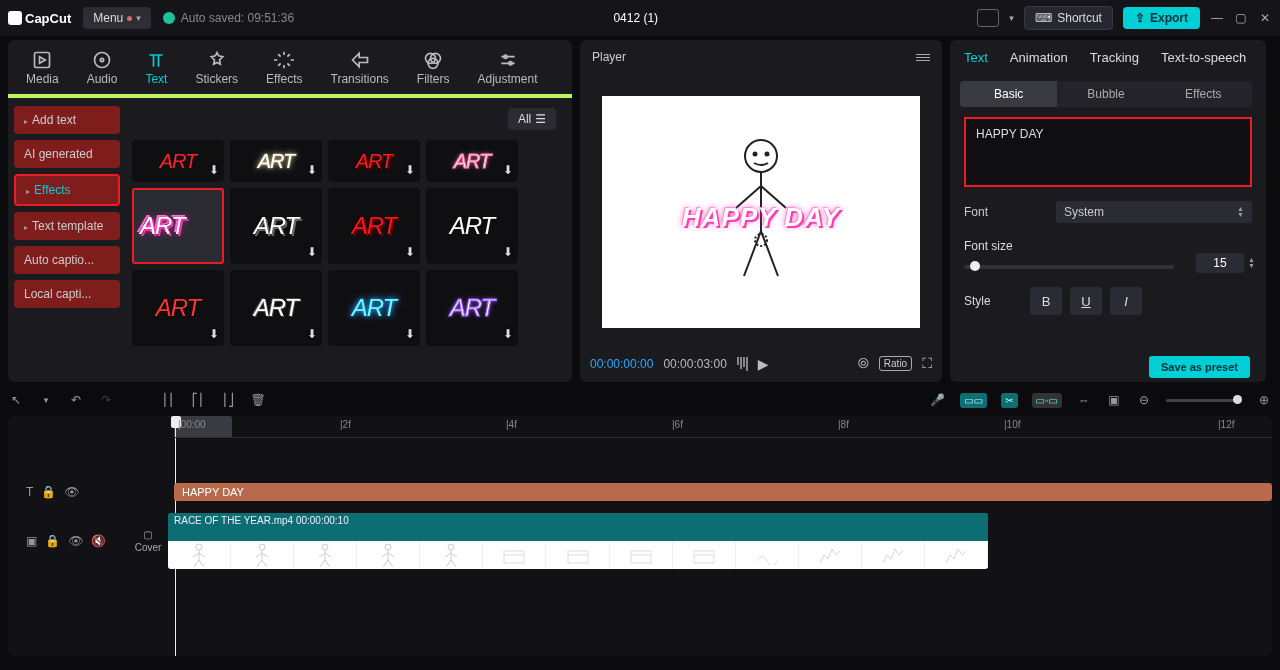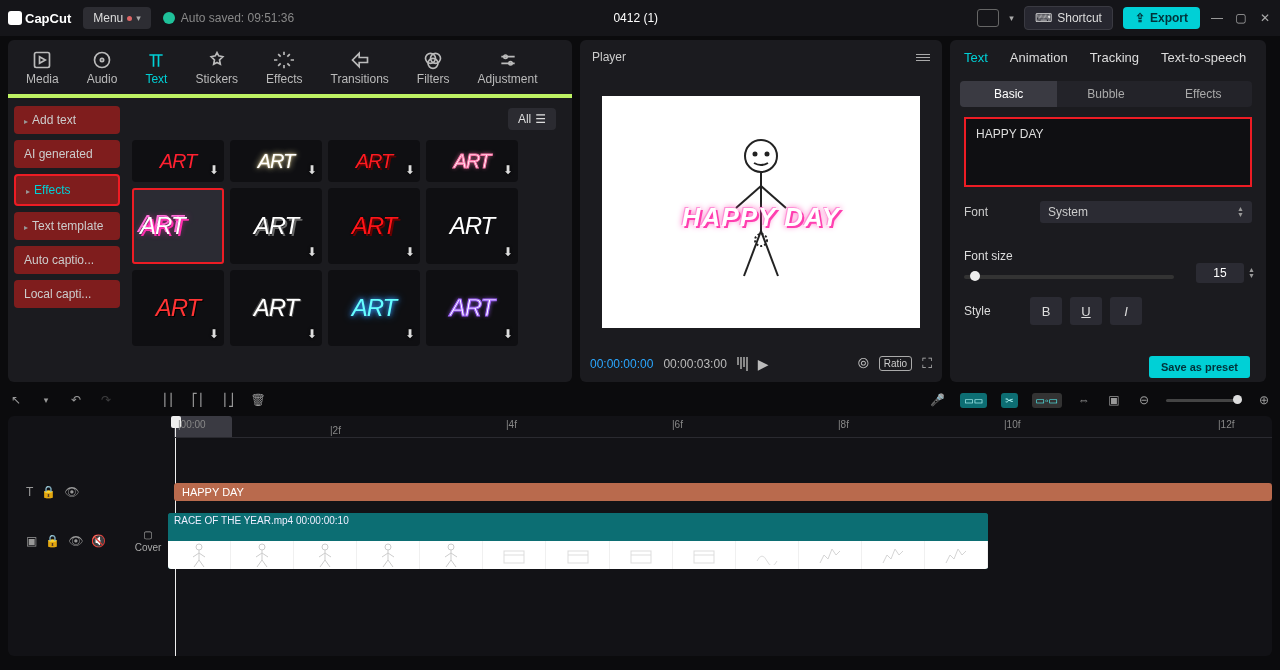--- a/index.html
+++ b/index.html
@@ -84,21 +84,21 @@
 
   
   .right{ width:316px; display:flex; flex-direction:column;}
   .rtabs{ display:flex; padding:10px 14px 0 14px; gap:22px;}
   .rtab{ color:#ddd; padding-bottom:8px; font-size:13px;}
   .rtab.active{ color:#00d0d6;}
   .subtabs{ display:flex; margin:8px 14px 10px 10px; background:#232329; border-radius:4px; overflow:hidden;}
   .stb{ flex:1; text-align:center; padding:6px 0; color:#aaa;}
   .stb.active{ background:#3a3a42; color:#fff;}
   .txtarea{ margin:0 14px; border:2px solid #ed1c24; height:70px; padding:8px 10px; background:#0f0f12; color:#ddd; font-size:12px;}
-  .prop{ display:flex; align-items:center; margin:14px 14px 14px 14px; gap:10px;}
+  .prop{ display:flex; align-items:center; margin:14px 14px 4px 14px; gap:26px;}
   .prop .lab{ width:66px; color:#ccc;}
   .sel{ flex:1; background:#2b2b33; border-radius:3px; padding:4px 8px; display:flex; align-items:center; justify-content:space-between; color:#ccc;}
   .stepper{ display:flex; flex-direction:column; gap:0; margin-left:4px;}
   .stepper span{ font-size:7px; line-height:6px; color:#999;}
   .spin{ width:48px; background:#2b2b33; border-radius:3px; padding:3px 6px; text-align:center; color:#fff; margin-left:8px; position:relative;}
   .fs-row{ margin:12px 14px 0 14px;}
   .slider{ margin:8px 14px 0 14px; height:4px; background:#333; border-radius:2px; position:relative; width:210px;}
   .slider .knob{ position:absolute; left:6px; top:-4px; width:10px;height:10px;background:#eee;border-radius:50%;}
   .style-row{ margin:14px 14px 0 14px; display:flex; align-items:center;}
   .stbtn{ width:32px;height:28px; background:#2b2b33; border-radius:3px; margin-right:8px; display:flex; align-items:center; justify-content:center; color:#ddd; font-size:13px;}
@@ -428,21 +428,21 @@
     <span class="ts-ic">⊕</span>
   </div>
 </div>
 
 <div class="timeline">
   <div class="playhead-zone"></div>
   <div class="playhead-handle"></div>
   <div class="playhead-line"></div>
   <div class="ruler">
     <span class="mark" style="left:4px;">|00:00</span>
-    <span class="mark" style="left:156px;margin-top:6px;">|2f</span>
+    <span class="mark" style="left:166px;">|2f</span>
     <span class="mark" style="left:332px;">|4f</span>
     <span class="mark" style="left:498px;">|6f</span>
     <span class="mark" style="left:664px;">|8f</span>
     <span class="mark" style="left:830px;">|10f</span>
     <span class="mark" style="left:1044px;">|12f</span>
   </div>
 
   <div class="tracks">
     <div class="track-row">
       <div class="track-head">

